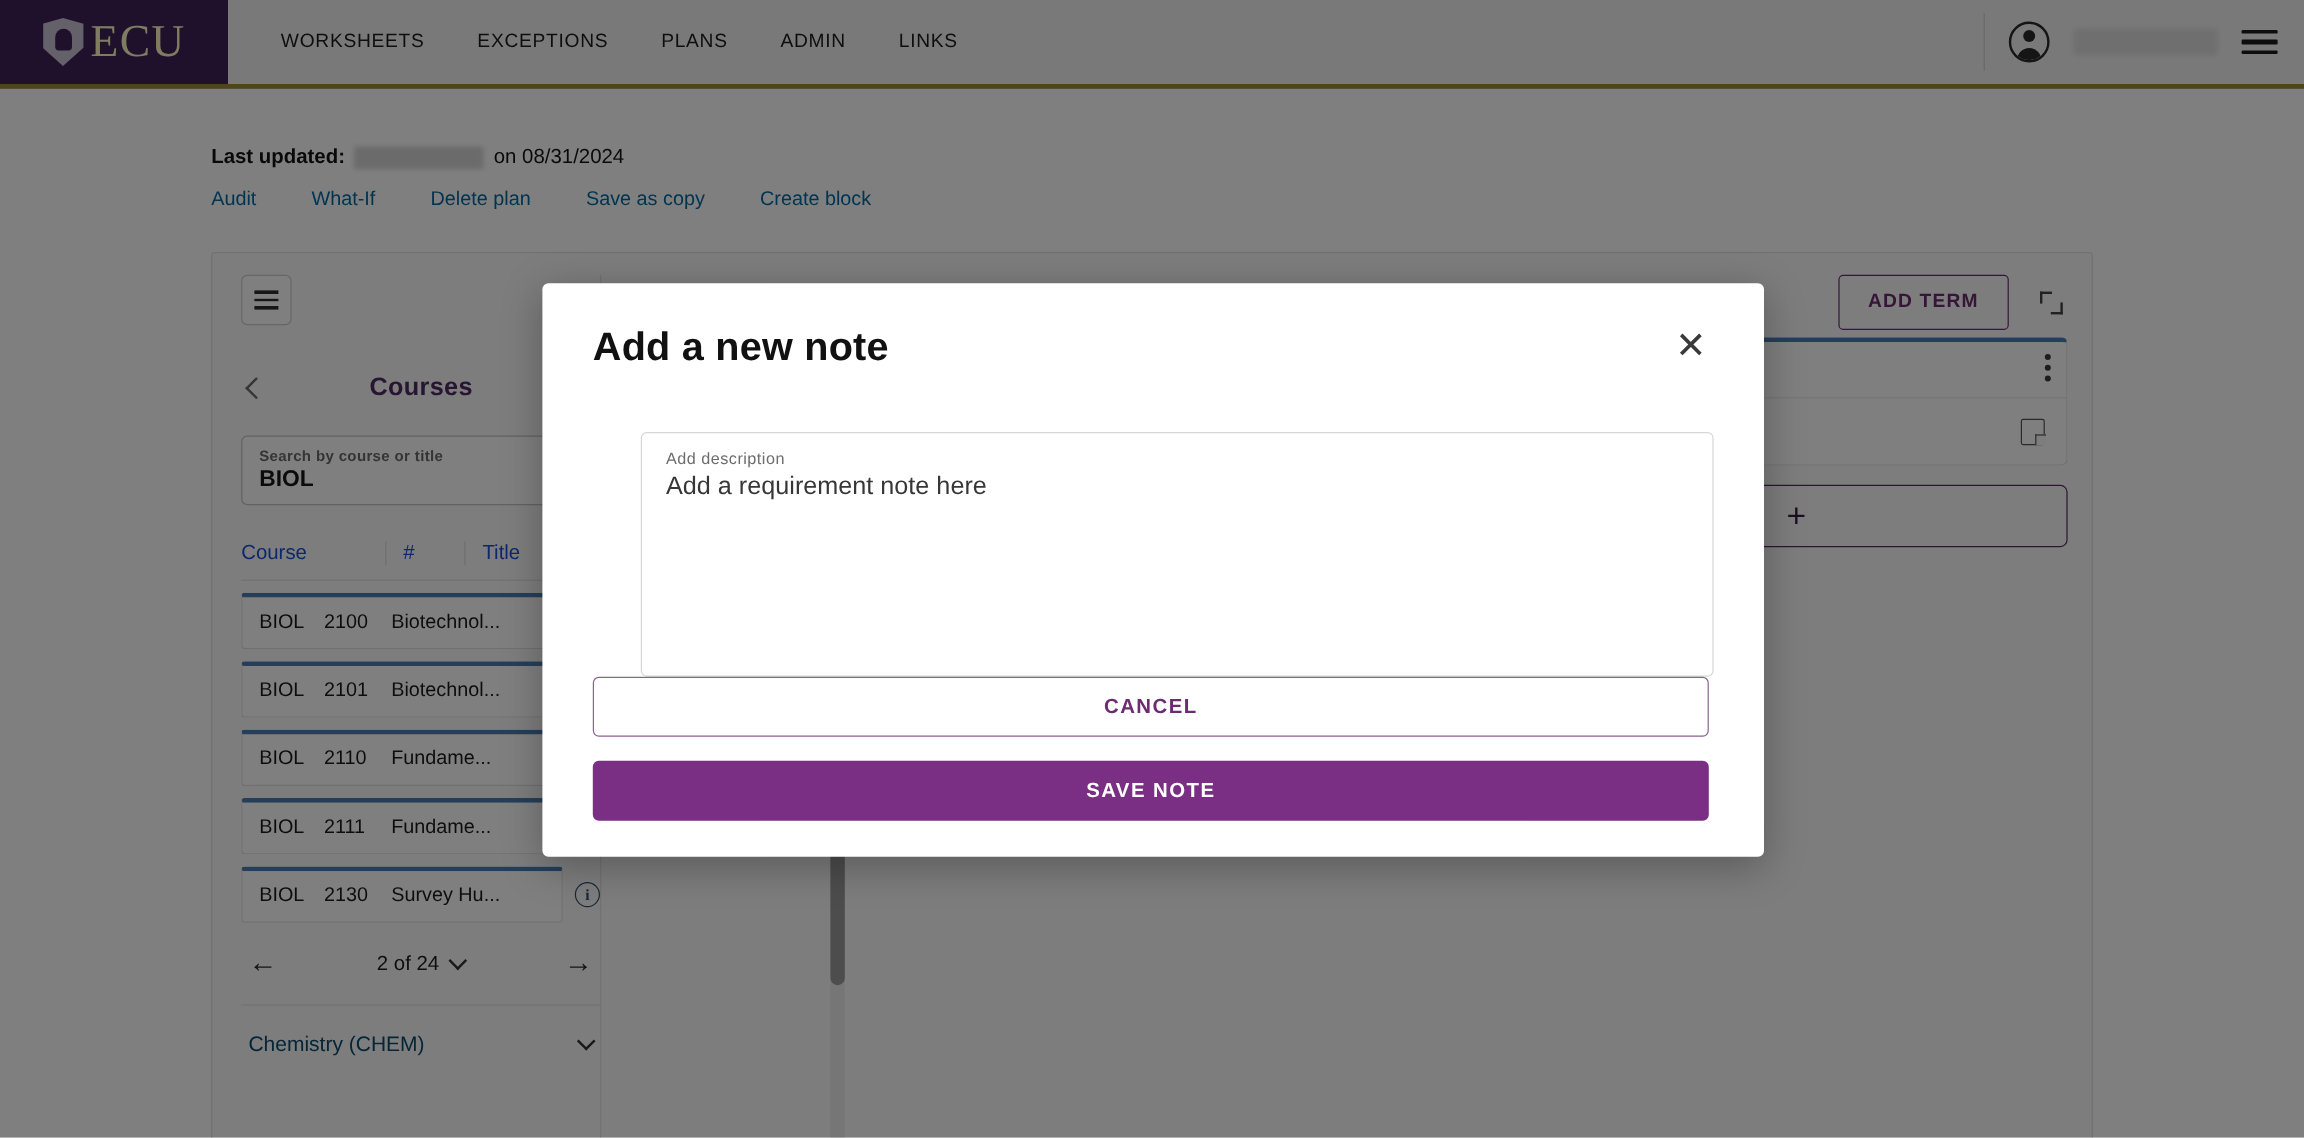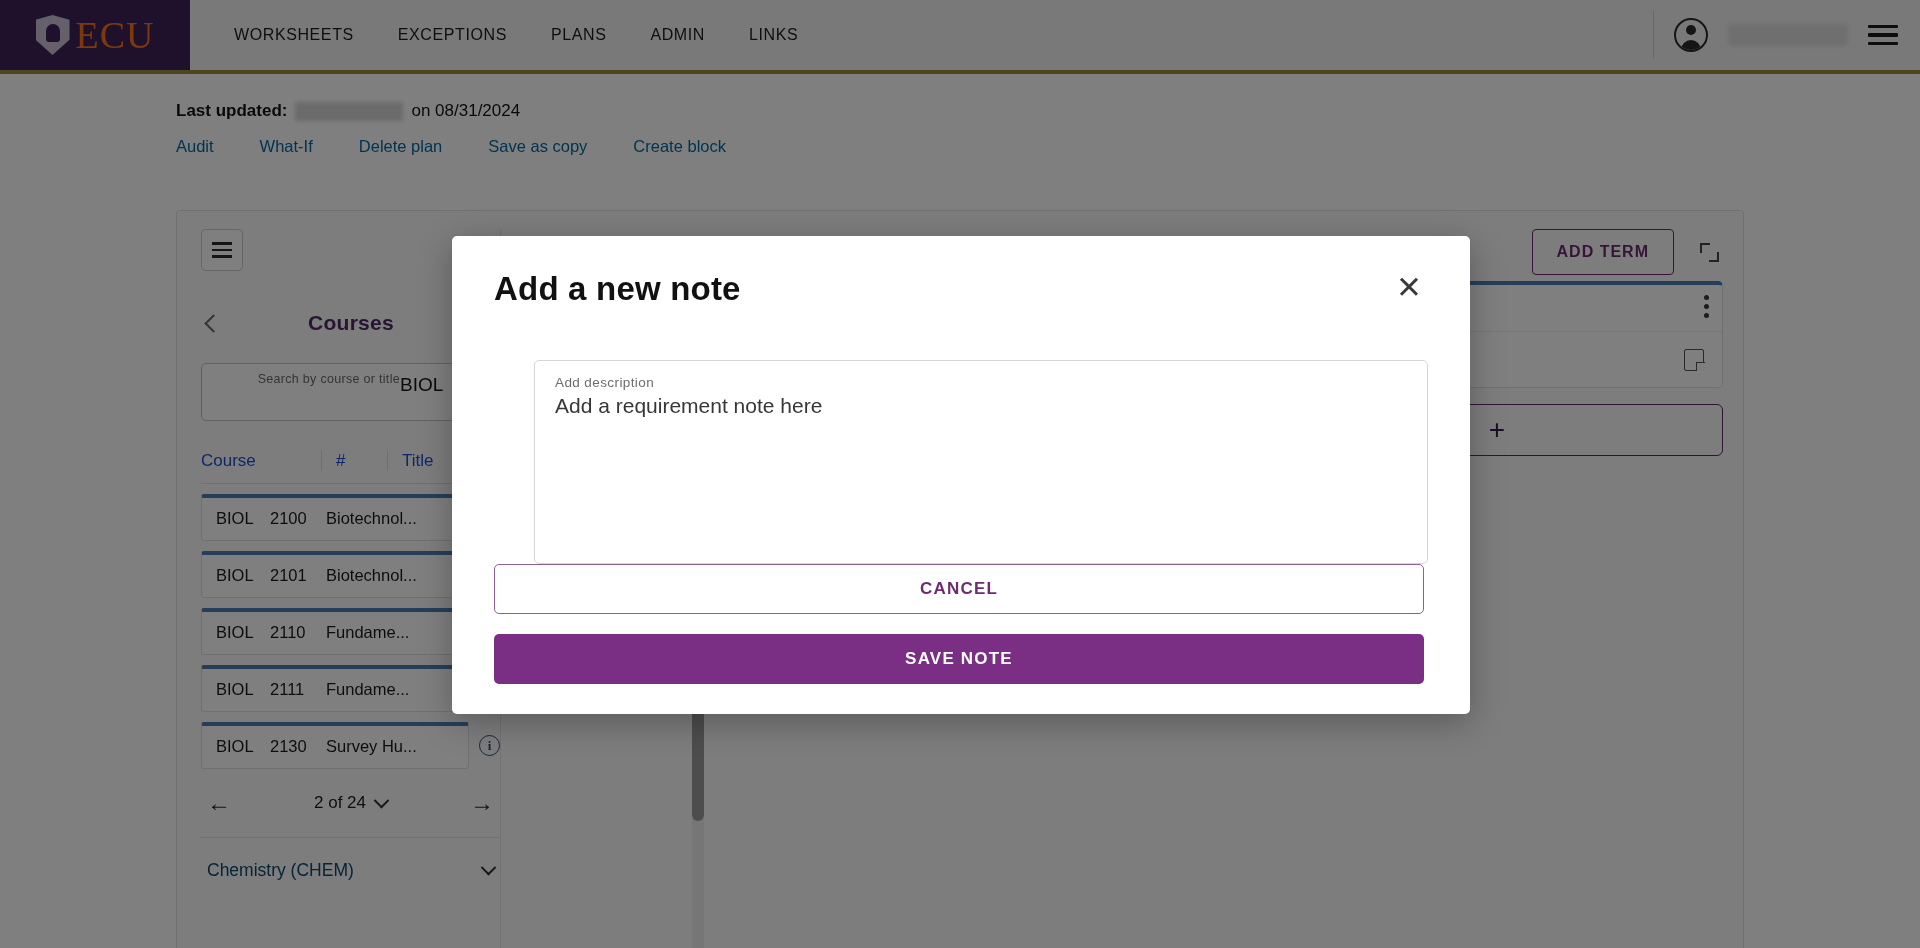--- a/index.html
+++ b/index.html
@@ -37,21 +37,21 @@
     clip-path: polygon(50% 0%, 100% 12%, 100% 62%, 50% 100%, 0% 62%, 0% 12%);
     position: relative;
   }
   .shield::after {
     content: ""; position: absolute; left: 50%; top: 22%;
     transform: translateX(-50%);
     width: 14px; height: 18px; border-radius: 7px 7px 3px 3px;
     background: #3f2259;
   }
   .brand-text {
-    color: #f97316; font-family: "Liberation Serif", serif;
+    color: #fef9c3; font-family: "Liberation Serif", serif;
     font-size: 38px; letter-spacing: 1px; font-weight: 400;
   }
   .navlinks { display: flex; align-items: center; gap: 0; padding-left: 22px; }
   .navlink {
     font-size: 16px; letter-spacing: 0.6px; color: #1c1c1c;
     padding: 0 22px; line-height: 70px; cursor: pointer;
     text-transform: uppercase; font-weight: 400;
   }
   .nav-right {
     margin-left: auto; display: flex; align-items: center; gap: 20px;
@@ -71,21 +71,21 @@
     width: 20px; height: 14px; border-radius: 10px 10px 0 0; background: #2b2b2b;
   }
   .user-redact {
     width: 120px; height: 22px; background: #dedede; border-radius: 2px;
     filter: blur(2.2px);
   }
   .hamburger-top { width: 30px; display: flex; flex-direction: column; gap: 5px; cursor: pointer; }
   .hamburger-top span { display: block; height: 3.5px; background: #1b1b1b; border-radius: 1px; }
 
   
-  .subhead { position: absolute; top: 59px; left: 0; right: 0; }
+  .subhead { position: absolute; top: 79px; left: 0; right: 0; }
   .updated-row {
     padding: 42px 0 0 176px; font-size: 17px; color: #131313;
     display: flex; align-items: center; gap: 8px;
   }
   .updated-label { font-weight: 700; }
   .updated-redact { width: 108px; height: 19px; background: #d7d7d7; filter: blur(2px); }
   .updated-date { font-weight: 400; }
   .action-links { display: flex; gap: 0; padding: 16px 0 0 176px; }
   .action-link {
     font-size: 16.5px; color: #0369a1; padding-right: 46px; cursor: pointer;
@@ -136,22 +136,23 @@
     border-bottom: 2.4px solid #6b6b6b; transform: rotate(45deg);
     margin-left: 6px; cursor: pointer;
   }
   .sb-title {
     flex: 1; text-align: center; color: #4e2a63; font-size: 21px;
     font-weight: 700; letter-spacing: .3px; margin-right: 18px;
   }
   .search-box {
     margin-top: 28px; height: 58px; border: 1px solid #c4c4c4;
     border-radius: 5px; background: #fff; padding: 8px 14px;
-    display: flex; flex-direction: row; justify-content: center;
+    display: flex; flex-direction: column; justify-content: center;
     cursor: text;
+    font-weight: bold;
   }
   .search-label { font-size: 12.5px; color: #6a6a6a; letter-spacing: .3px; }
   .search-value { font-size: 19px; color: #161616; margin-top: 2px; }
 
   .col-head {
     display: flex; margin-top: 30px; padding-bottom: 12px;
     border-bottom: 1px solid #e0e0e0; font-size: 17px; color: #1d4ed8; gap: 20px;
   }
   .col-head .c1 { width: 100px; }
   .col-head .c2 { width: 46px; border-left: 1px solid #dcdcdc; padding-left: 14px; }

